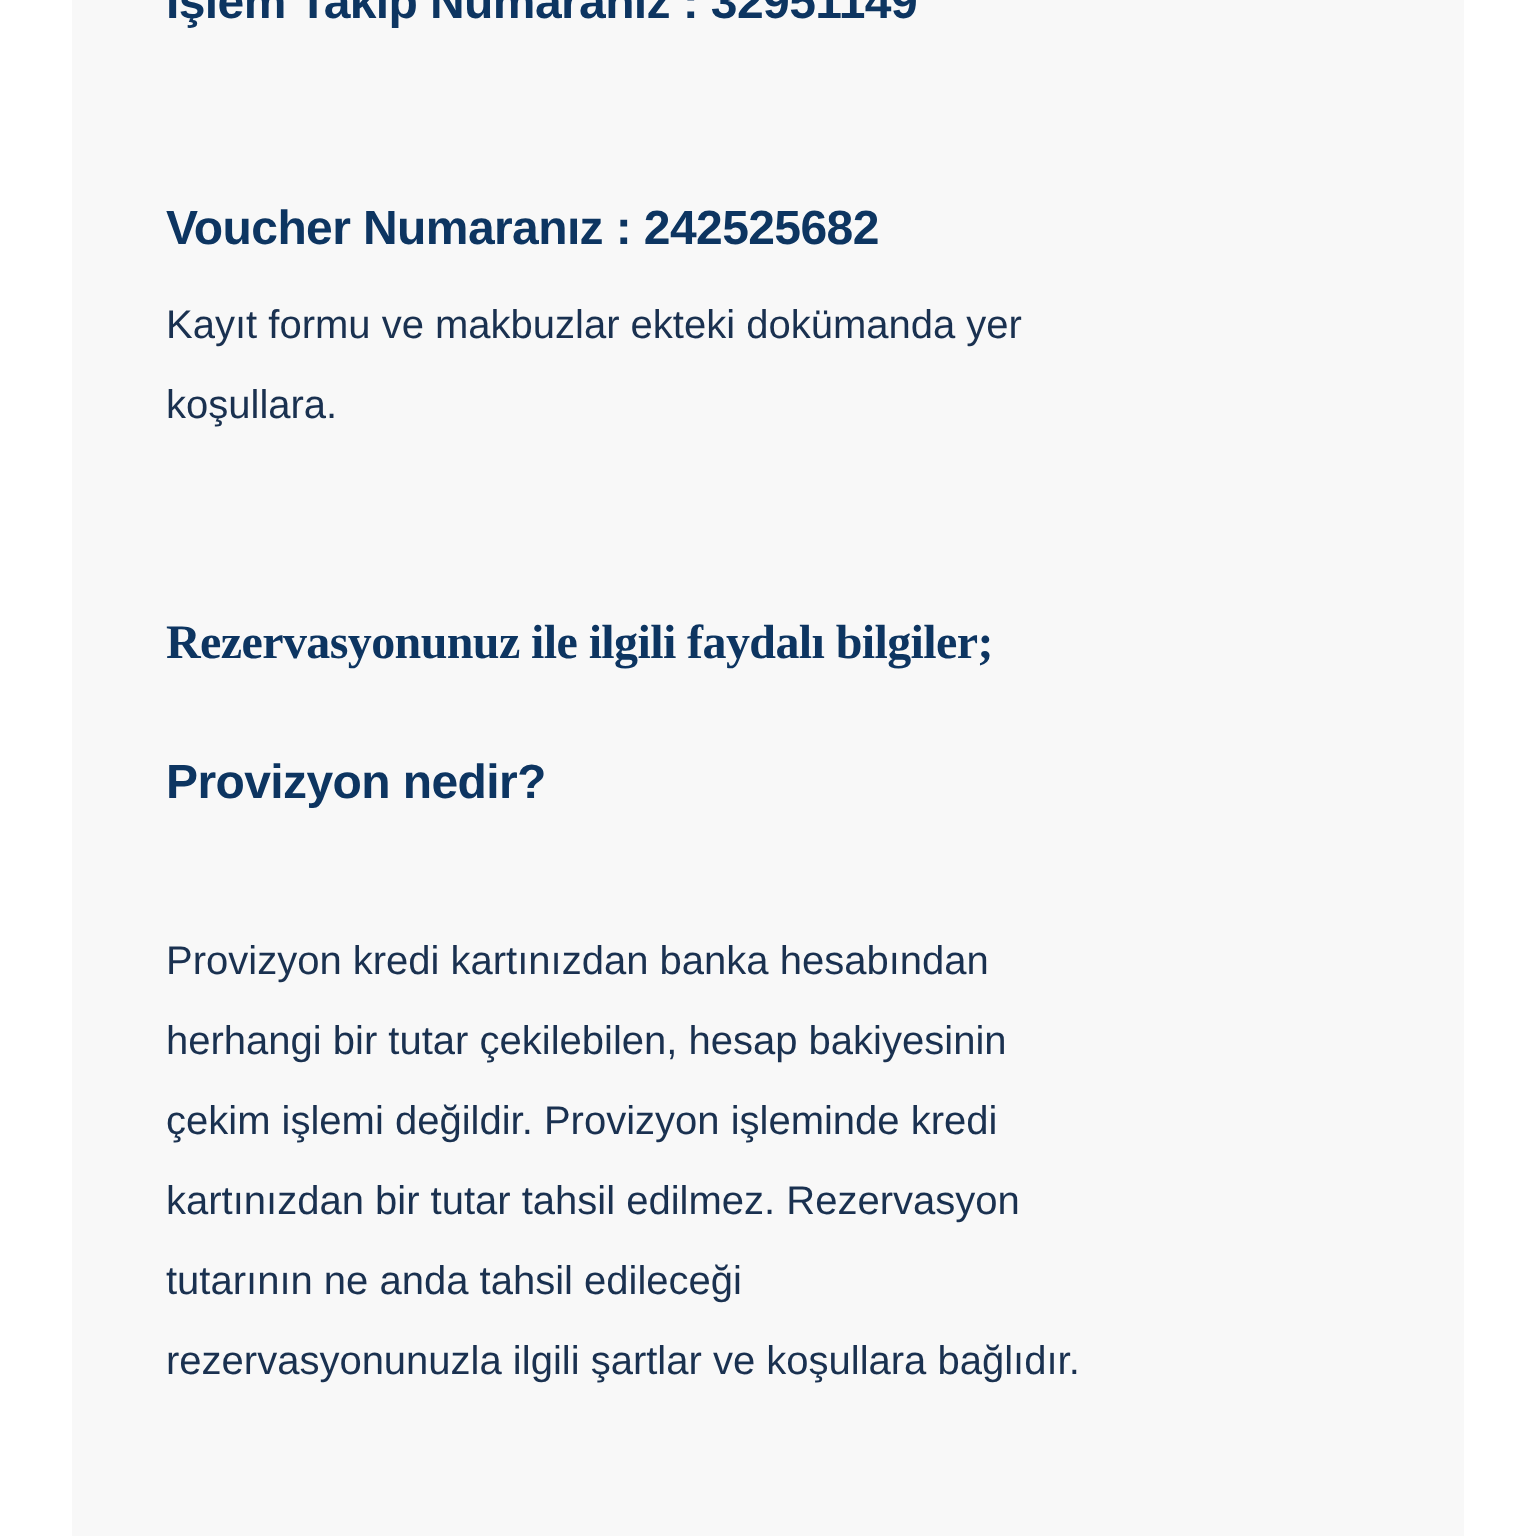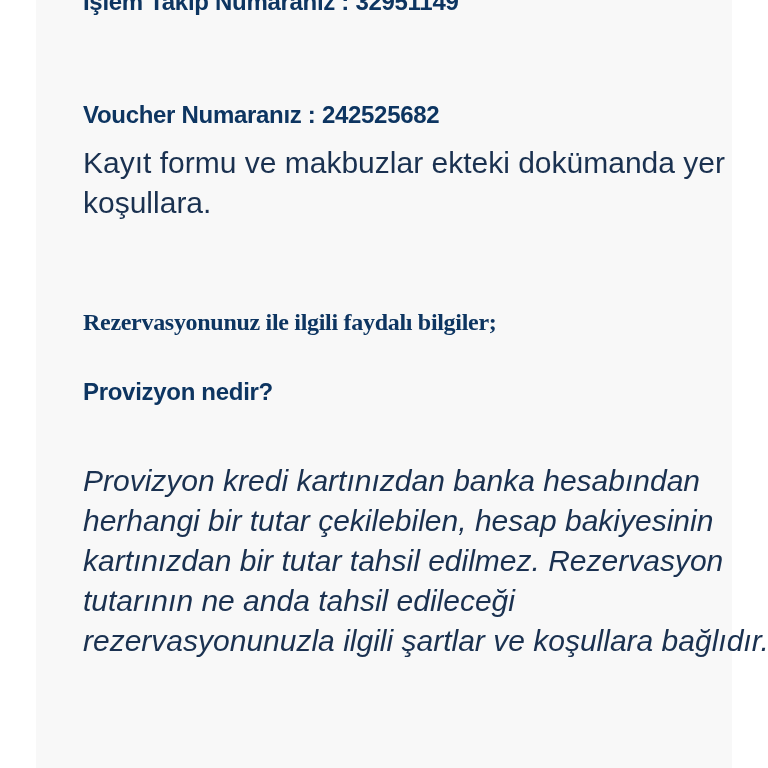--- a/index.html
+++ b/index.html
@@ -32,21 +32,21 @@
     .bold {
       font-weight: bold;
       font-size: 24px;
       letter-spacing: -0.3px;
       color: #0d3561;
     }
     .para {
       position: absolute;
       left: 83px;
       margin: 0;
-      font-size: 30px;
+      font-size: 20px;
       line-height: 40px;
       color: #1a3150;
       width: 620px;
     }
     .para span {
       display: block;
       white-space: nowrap;
     }
   </style>
 </head>
@@ -60,19 +60,20 @@
 
 <div class="para" style="top:143px;">
   <span>Kayıt formu ve makbuzlar ekteki dokümanda yer</span>
   <span>koşullara.</span>
 </div>
 
 <p class="line bold" style="top:309px;font-family:Liberation Serif, serif;">Rezervasyonunuz ile ilgili faydalı bilgiler;</p>
 
 <p class="line bold" style="top:378px;">Provizyon nedir?</p>
 
-<div class="para" style="top:461px;font-style:italic;">
+<div class="para" style="top:461px;">
   <span>Provizyon kredi kartınızdan banka hesabından</span>
   <span>herhangi bir tutar çekilebilen, hesap bakiyesinin</span>
+  <span>çekim işlemi değildir. Provizyon işleminde kredi</span>
   <span>kartınızdan bir tutar tahsil edilmez. Rezervasyon</span>
   <span>tutarının ne anda tahsil edileceği</span>
   <span>rezervasyonunuzla ilgili şartlar ve koşullara bağlıdır.</span>
 </div>
 
 </body></html>

